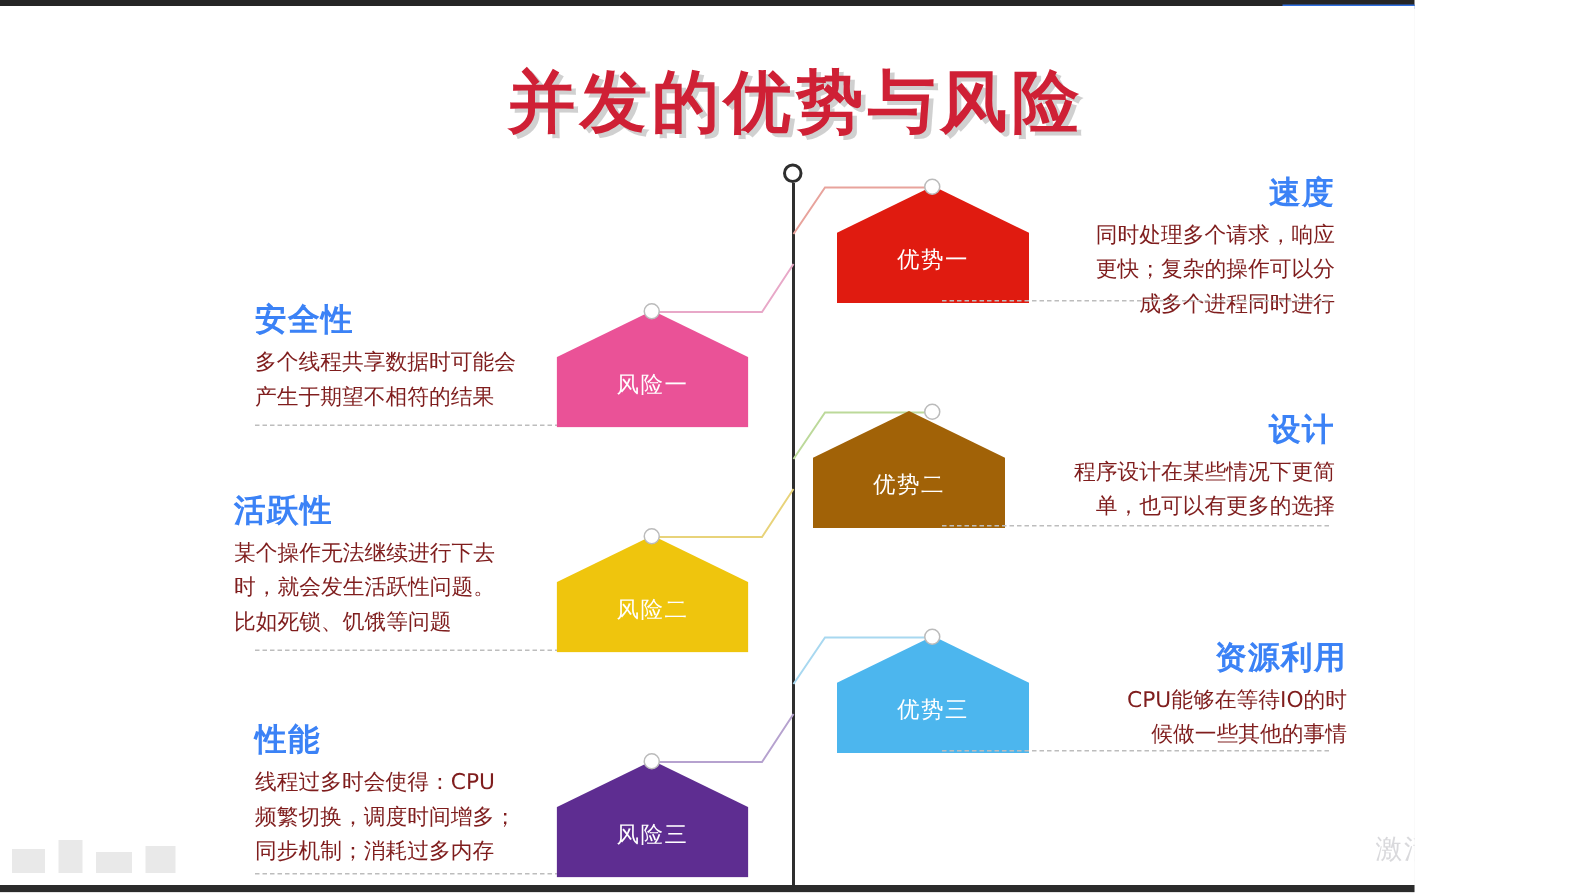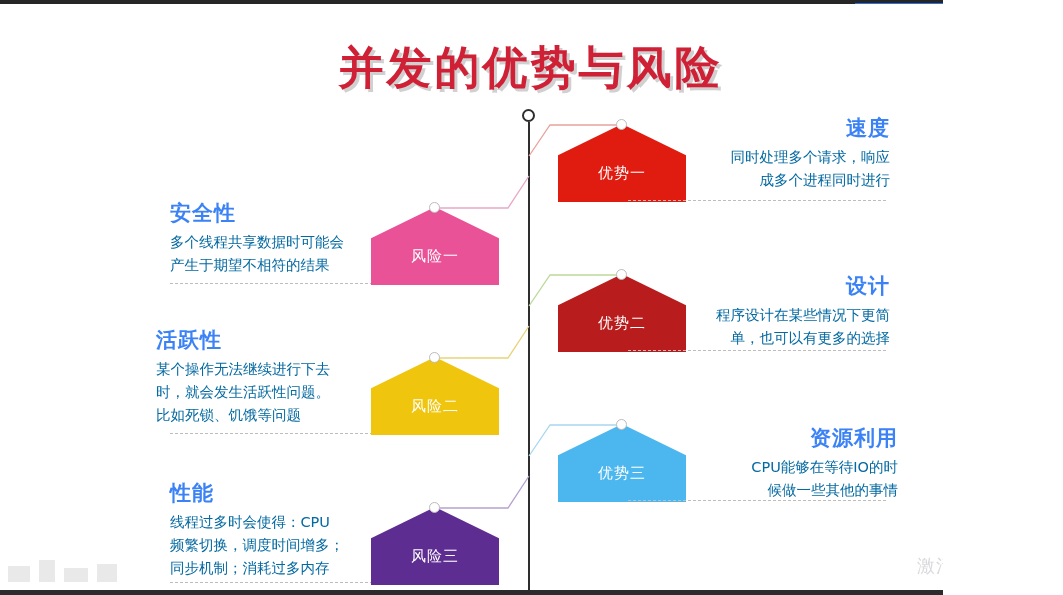--- a/index.html
+++ b/index.html
@@ -127,21 +127,21 @@
   .txt-head {
     font-size: 21px;
     font-weight: bold;
     color: #3b82f6;
     letter-spacing: 1px;
     font-family: "DejaVu Sans", "Liberation Sans", sans-serif;
     margin-bottom: 4px;
   }
   .txt-body {
     font-size: 14.5px;
-    color: #0369a1;
+    color: #7f1d1d;
     line-height: 23px;
     font-family: "DejaVu Sans", "Liberation Sans", sans-serif;
   }
   .txt-left  { text-align: left; }
   .txt-right { text-align: right; }
 
   .dash-underline {
     position: absolute;
     height: 0; border-top: 1.5px dashed #bdbdbd;
   }
@@ -253,25 +253,26 @@
     </div>
     <div class="apex-dot" style="left:429px;top:498px"></div>
 
     <div class="house" style="left:558px;top:120px;background:#e01b10">
       <div class="house-label">优势一</div>
     </div>
     <div class="apex-dot" style="left:616px;top:115px"></div>
     <div class="row" style="left:630px;top:110px;width:260px">
       <div class="txt-head txt-right">速度</div>
       <div class="txt-body txt-right">同时处理多个请求，响应</div>
+      <div class="txt-body txt-right">更快；复杂的操作可以分</div>
       <div class="txt-body txt-right">成多个进程同时进行</div>
     </div>
     <div class="dash-underline" style="left:628px;top:196px;width:258px"></div>
 
-    <div class="house" style="left:558px;top:270px;background:#b91c1c">
+    <div class="house" style="left:542px;top:270px;background:#a16207">
       <div class="house-label">优势二</div>
     </div>
     <div class="apex-dot" style="left:616px;top:265px"></div>
     <div class="row" style="left:630px;top:268px;width:260px">
       <div class="txt-head txt-right">设计</div>
       <div class="txt-body txt-right">程序设计在某些情况下更简</div>
       <div class="txt-body txt-right">单，也可以有更多的选择</div>
     </div>
     <div class="dash-underline" style="left:628px;top:346px;width:258px"></div>
 

